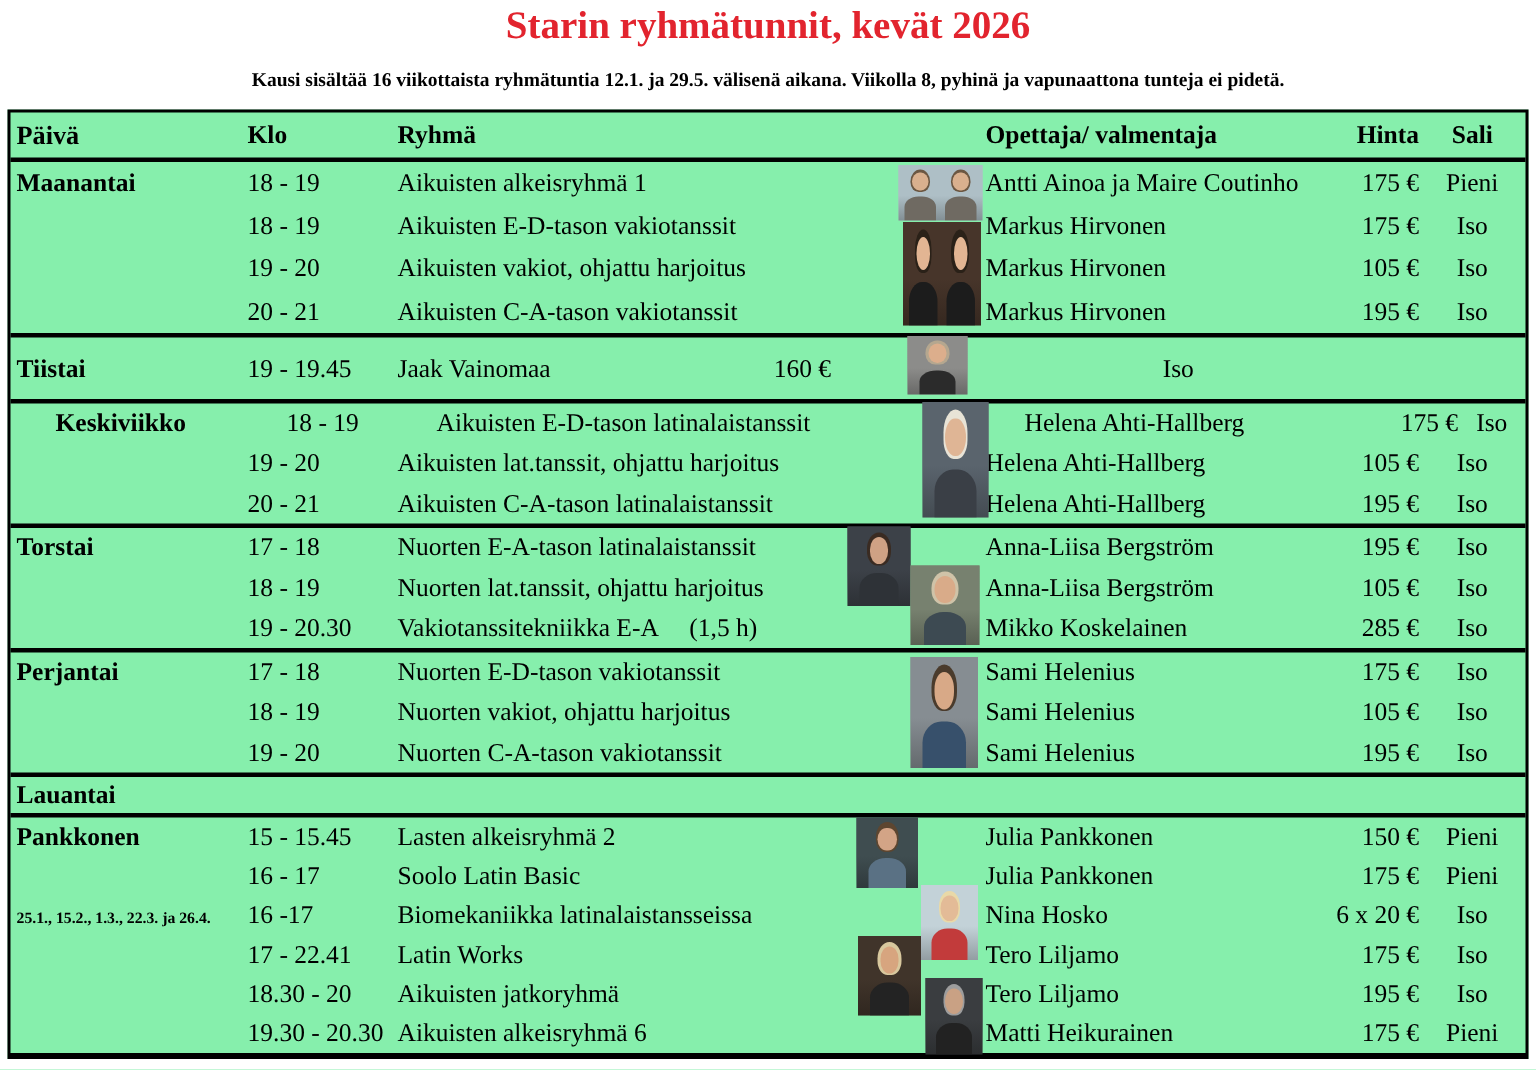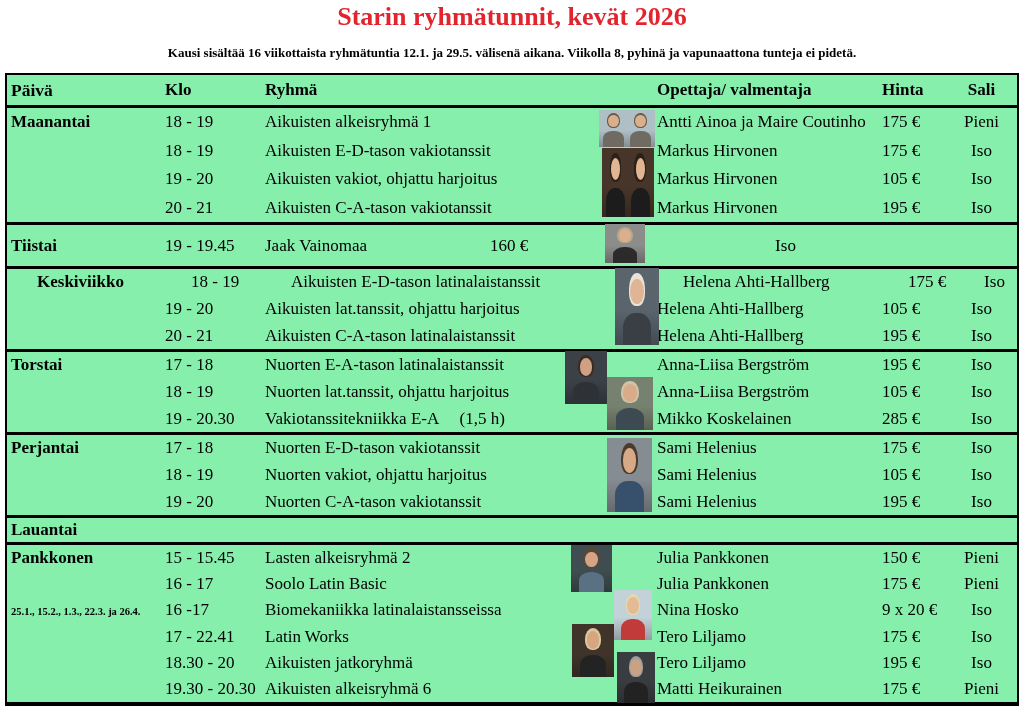--- a/index.html
+++ b/index.html
@@ -25,21 +25,21 @@
     border-bottom:3px solid #000;font-weight:bold;font-size:17.5px;
   }
   .section{position:relative;box-sizing:border-box;}
   .section.bt{border-top:3px solid #000;}
   .row{display:flex;align-items:center;box-sizing:border-box;}
   .c-day{width:158px;padding-left:4px;box-sizing:border-box;flex:none;font-weight:bold;font-size:17px;}
   .c-day .note{font-size:10.5px;font-weight:bold;letter-spacing:0px;}
   .c-klo{width:100px;flex:none;font-size:17px;}
   .c-ryhma{width:392px;flex:none;font-size:17px;white-space:pre;}
   .c-ope{width:225px;flex:none;font-size:17px;}
-  .c-hinta{width:64px;flex:none;font-size:17px;}
+  .c-hinta{width:64px;flex:none;font-size:17px;text-align:right;}
   .c-sali{flex:1;font-size:17px;text-align:center;}
   .hdr .c-day{font-size:17.5px;}
   .photo{position:absolute;overflow:hidden;z-index:5;}
   .fig{position:absolute;top:0;bottom:0;}
   .fig .hair{position:absolute;width:48%;height:42%;top:7%;left:26%;border-radius:50% 50% 42% 42%;}
   .fig .head{position:absolute;width:38%;height:33%;top:14%;left:31%;border-radius:50%;}
   .fig .torso{position:absolute;width:78%;height:42%;bottom:0;left:11%;border-radius:45% 45% 0 0;}
 </style>
 </head>
 <body>
@@ -199,21 +199,21 @@
             <div class="c-ryhma">Soolo Latin Basic</div>
             <div class="c-ope">Julia Pankkonen</div>
             <div class="c-hinta">175 €</div>
             <div class="c-sali">Pieni</div>
           </div>
           <div class="row" style="height: 26.1667px;">
             <div class="c-day"><span class="note">25.1., 15.2., 1.3., 22.3. ja 26.4.</span></div>
             <div class="c-klo">16 -17</div>
             <div class="c-ryhma">Biomekaniikka latinalaistansseissa</div>
             <div class="c-ope">Nina Hosko</div>
-            <div class="c-hinta">9 x 20 €</div>
+            <div class="c-hinta">6 x 20 €</div>
             <div class="c-sali">Iso</div>
           </div>
           <div class="row" style="height: 26.1667px;">
             <div class="c-day"></div>
             <div class="c-klo">17 - 22.41</div>
             <div class="c-ryhma">Latin Works</div>
             <div class="c-ope">Tero Liljamo</div>
             <div class="c-hinta">175 €</div>
             <div class="c-sali">Iso</div>
           </div>

